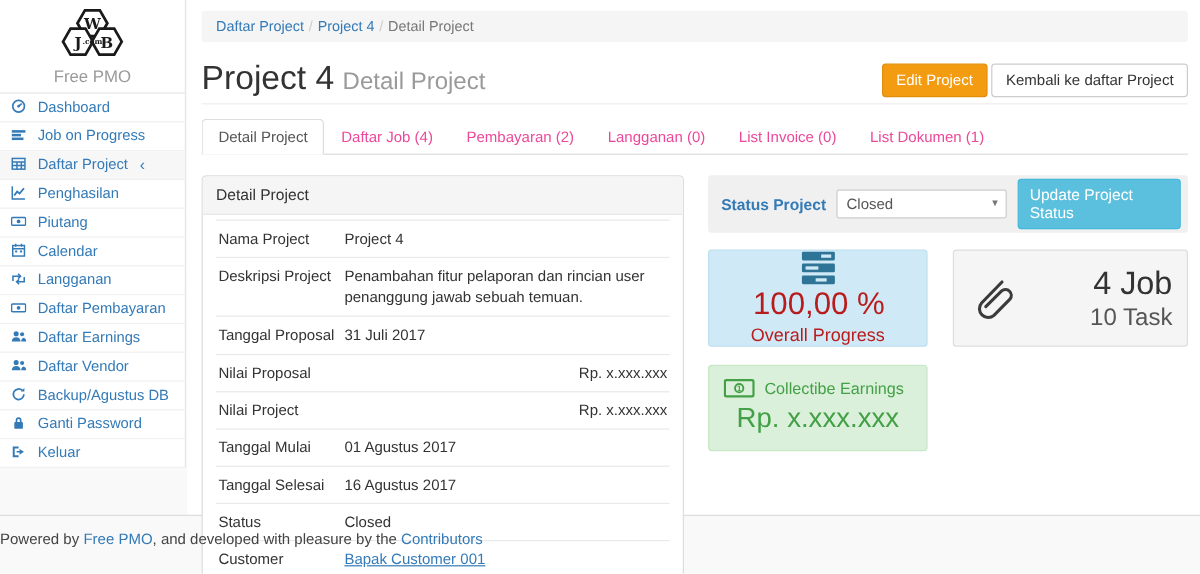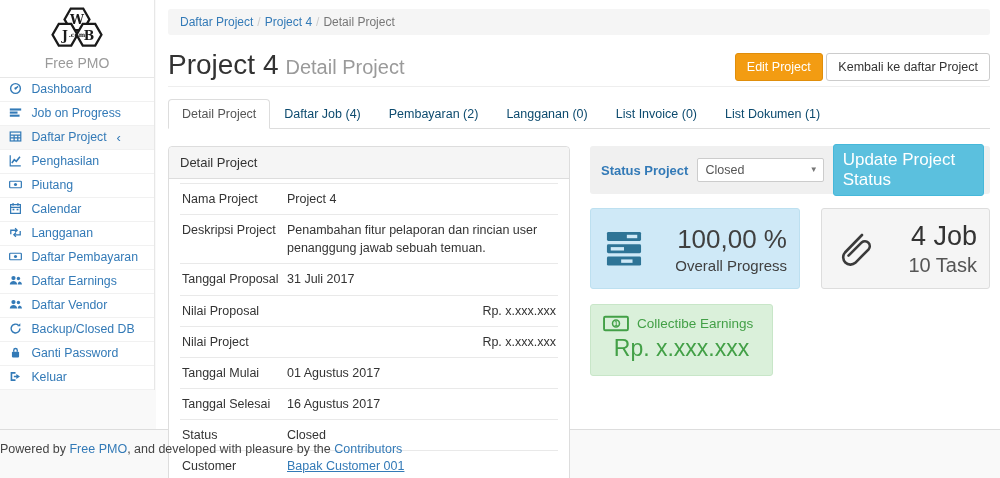--- a/index.html
+++ b/index.html
@@ -25,24 +25,24 @@
   .breadcrumb a { color:#337ab7; text-decoration:none; }
   .breadcrumb .sep { color:#ccc; padding:0 4px; }
 
   .title-row { display:flex; align-items:flex-end; justify-content:space-between; margin-top:14px; padding-bottom:5px; border-bottom:1px solid #eee; }
   .title-row h1 { font-size:28px; font-weight:normal; color:#333; display:inline; }
   .title-row .subtitle { font-size:20px; color:#9a9a9a; margin-left:7px; }
   .btns { white-space:nowrap; }
   .btn { display:inline-block; font-size:12.5px; padding:6px 11px; border-radius:3px; cursor:pointer; border:1px solid transparent; }
   .btn-warning { background:#f39c12; border-color:#e08e0b; color:#fff; }
   .btn-default { background:#fff; border-color:#ccc; color:#333; }
-  .btn-info { background:#5bc0de; border-color:#46b8da; color:#fff; font-size:17px; padding:5px 9px; }
+  .btn-info { background:#5bc0de; border-color:#46b8da; color:#fff; font-size:13px; padding:5px 9px; }
 
   .tabs { margin-top:12px; border-bottom:1px solid #ddd; padding-left:0; }
-  .tab { display:inline-block; font-size:12.5px; padding:7px 13px; margin-bottom:-1px; color:#0c4a6e; cursor:pointer; border:1px solid transparent; border-radius:4px 4px 0 0; }
+  .tab { display:inline-block; font-size:12.5px; padding:7px 13px; margin-bottom:-1px; color:#ec4899; cursor:pointer; border:1px solid transparent; border-radius:4px 4px 0 0; }
   .tab.active { color:#555; background:#fff; border-color:#ddd; border-bottom-color:#fff; cursor:default; }
 
   .main-row { display:flex; margin-top:17px; }
 
   
   .panel { width:402px; border:1px solid #ddd; border-radius:4px; background:#fff; align-self:flex-start; }
   .panel-head { background:#f5f5f5; border-bottom:1px solid #ddd; border-radius:4px 4px 0 0; padding:8px 11px; font-size:13px; color:#333; }
   .panel-body { padding:4px 11px 9px; }
   .dtable { width:100%; border-collapse:collapse; font-size:12.5px; }
   .dtable td { border-top:1px solid #e9e9e9; padding:6px 2px; vertical-align:top; color:#333; line-height:1.45; }
@@ -53,21 +53,21 @@
   
   .right-col { flex:1; margin-left:20px; }
   .status-bar { background:#f0f0f0; border-radius:3px; padding:4px 6px; display:flex; align-items:center; height:48px; }
   .status-label { font-weight:bold; color:#337ab7; font-size:13px; margin:0 9px 0 5px; white-space:nowrap; }
   .select { position:relative; width:152px; height:24px; background:#fff; border:1px solid #ccc; border-radius:2px; font-size:12.5px; color:#555; line-height:22px; padding:0 18px 0 7px; cursor:pointer; }
   .select .caret { position:absolute; right:5px; top:0; color:#777; font-size:8px; line-height:22px; }
   .status-bar .btn-info { margin-left:9px; }
 
   .boxes-row { display:flex; margin-top:14px; }
   .ibox { border-radius:3px; border:1px solid transparent; display:flex; align-items:center; padding:0 12px; height:81px; }
-  .box-progress { width:210px; background:#cfe9f7; border-color:#bde0f0; color:#404040; }
+  .box-progress { width:183px; background:#cfe9f7; border-color:#bde0f0; color:#b91c1c;flex-direction:column; }
   .box-progress .btext { flex:1; text-align:right; }
   .box-progress .bval { font-size:26px; }
   .box-progress .blbl { font-size:15px; margin-top:2px; }
   .box-jobs { flex:1; margin-left:21px; background:#f5f5f5; border-color:#ddd; }
   .box-jobs .btext { flex:1; text-align:right; color:#333; }
   .box-jobs .bval { font-size:27px; }
   .box-jobs .blbl { font-size:20px; color:#555; margin-top:2px; }
   .box-earnings { width:183px; height:72px; margin-top:15px; background:#daf0da; border-color:#c8e6c8; color:#43a047; display:block; padding:10px 12px; }
   .box-earnings .erow1 { display:flex; align-items:center; font-size:13.5px; }
   .box-earnings .erow1 svg { margin-right:8px; }
@@ -191,21 +191,21 @@
               <circle cx="11.6" cy="5.6" r="2.1"></circle>
               <path d="M10.6 13c.2-2 1.1-3.4 2.5-3.8 1.6.4 2.7 1.8 2.9 3.8z"></path>
             </svg></span>
         <span>Daftar Vendor</span>
       </li>
       <li>
         <span class="micon"><svg viewBox="0 0 16 16">
               <path d="M13.4 8A5.4 5.4 0 1 1 11.8 4.2" fill="none" stroke="currentColor" stroke-width="1.8"></path>
               <path d="M13.9 1.6v3.6h-3.6z" fill="currentColor"></path>
             </svg></span>
-        <span>Backup/Closed DB</span>
+        <span>Backup/Agustus DB</span>
       </li>
       <li>
         <span class="micon"><svg viewBox="0 0 16 16" fill="currentColor">
               <path d="M5 7V5.2a3 3 0 0 1 6 0V7H9.3V5.2a1.3 1.3 0 0 0-2.6 0V7z"></path>
               <rect x="3.6" y="7" width="8.8" height="7" rx="1"></rect>
             </svg></span>
         <span>Ganti Password</span>
       </li>
       <li>
         <span class="micon"><svg viewBox="0 0 16 16" fill="currentColor">

